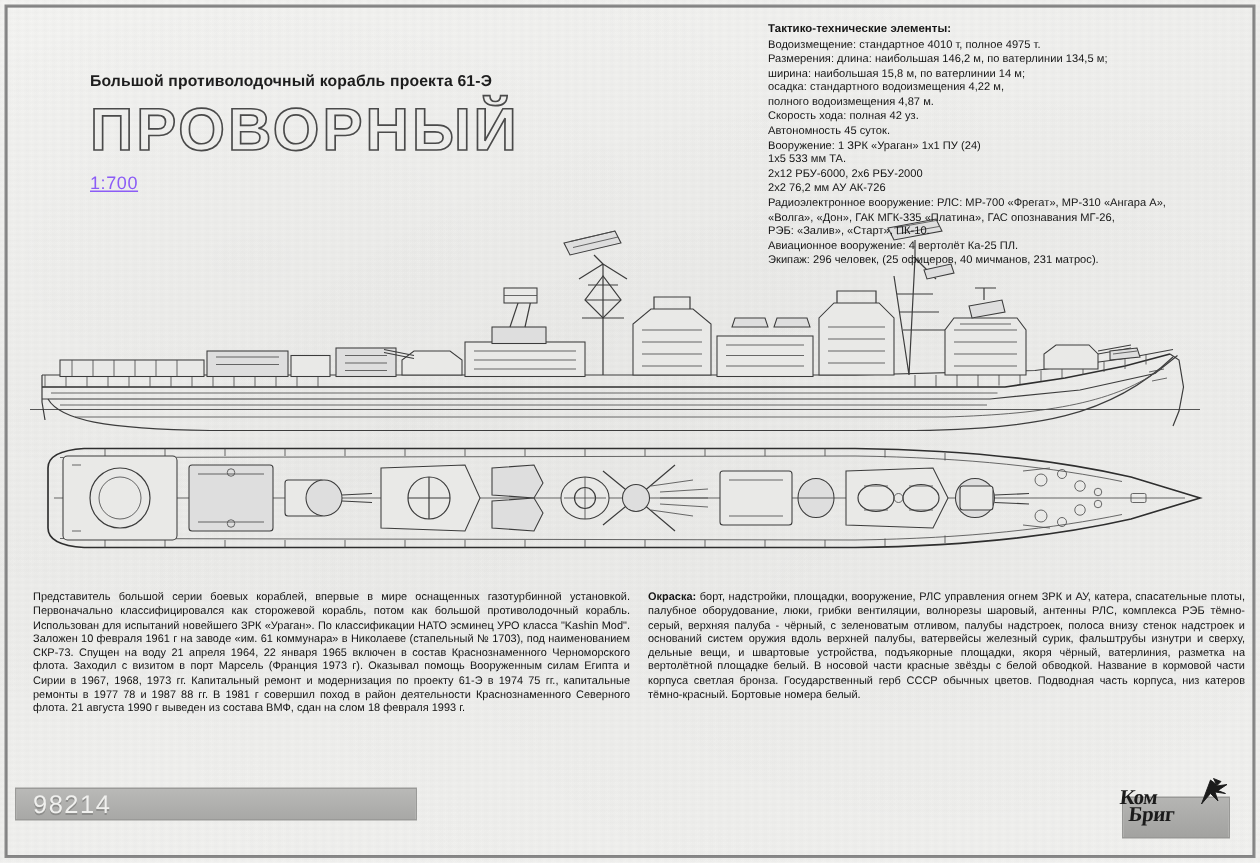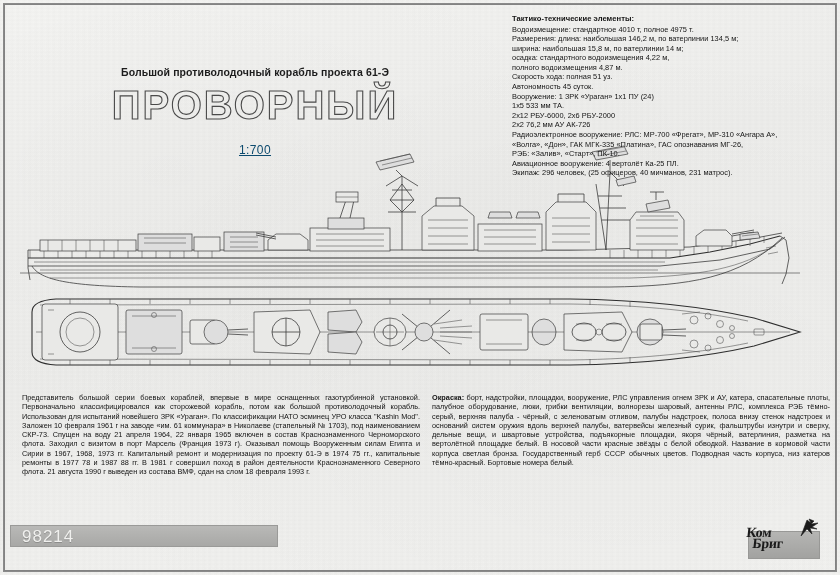--- a/index.html
+++ b/index.html
@@ -32,39 +32,39 @@
     box-sizing:border-box;
     z-index:1;
   }
   .frame:after{
     content:"";position:absolute;left:-1px;top:-1px;right:-1px;bottom:-1px;
     border:1px solid rgba(120,120,120,0.45);
   }
 
   
   .title-block{
-    position:absolute;left:60px;top:66px;width:390px;
-    text-align:center;z-index:4;
+    position:absolute;left:60px;top:48px;width:390px;
+    text-align:left;z-index:4;
   }
   .kit-subtitle{
     font-size:10.5px;font-weight:bold;color:#1d1d1d;
     letter-spacing:0.1px;white-space:nowrap;
   }
   .ship-name{
     margin-top:7px;
     font-size:40px;font-weight:bold;
     letter-spacing:2px;
     color:transparent;
     -webkit-text-stroke:1.1px #4a4a4a;
     text-shadow:0 0 0 rgba(0,0,0,0);
     line-height:1;
   }
   .scale{
-    margin-top:18px;
-    font-size:12px;color:#0c4a6e;
+    margin-top:8px;
+    font-size:12px;color:#8b5cf6;
     text-decoration:underline;
     letter-spacing:0.4px;
   }
 
   
   .spec-panel{
     position:absolute;left:512px;top:14px;width:320px;
     z-index:4;color:#141414;
   }
   .spec-title{
@@ -149,21 +149,21 @@
     <div class="scale">1:700</div>
   </div>
 
   <div class="spec-panel">
     <div class="spec-title">Тактико-технические элементы:</div>
     <div class="spec-line">Водоизмещение: стандартное 4010 т, полное 4975 т.</div>
     <div class="spec-line">Размерения: длина: наибольшая 146,2 м, по ватерлинии 134,5 м;</div>
     <div class="spec-line">ширина: наибольшая 15,8 м, по ватерлинии 14 м;</div>
     <div class="spec-line">осадка: стандартного водоизмещения 4,22 м,</div>
     <div class="spec-line">полного водоизмещения 4,87 м.</div>
-    <div class="spec-line">Скорость хода: полная 51 уз.</div>
+    <div class="spec-line">Скорость хода: полная 42 уз.</div>
     <div class="spec-line">Автономность 45 суток.</div>
     <div class="spec-line">Вооружение: 1 ЗРК «Ураган» 1х1 ПУ (24)</div>
     <div class="spec-line">1х5 533 мм ТА.</div>
     <div class="spec-line">2х12 РБУ-6000, 2х6 РБУ-2000</div>
     <div class="spec-line">2х2 76,2 мм АУ АК-726</div>
     <div class="spec-line">Радиоэлектронное вооружение: РЛС: МР-700 «Фрегат», МР-310 «Ангара А»,</div>
     <div class="spec-line">«Волга», «Дон», ГАК МГК-335 «Платина», ГАС опознавания МГ-26,</div>
     <div class="spec-line">РЭБ: «Залив», «Старт», ПК-10.</div>
     <div class="spec-line">Авиационное вооружение: 4 вертолёт Ка-25 ПЛ.</div>
     <div class="spec-line">Экипаж: 296 человек, (25 офицеров, 40 мичманов, 231 матрос).</div>

